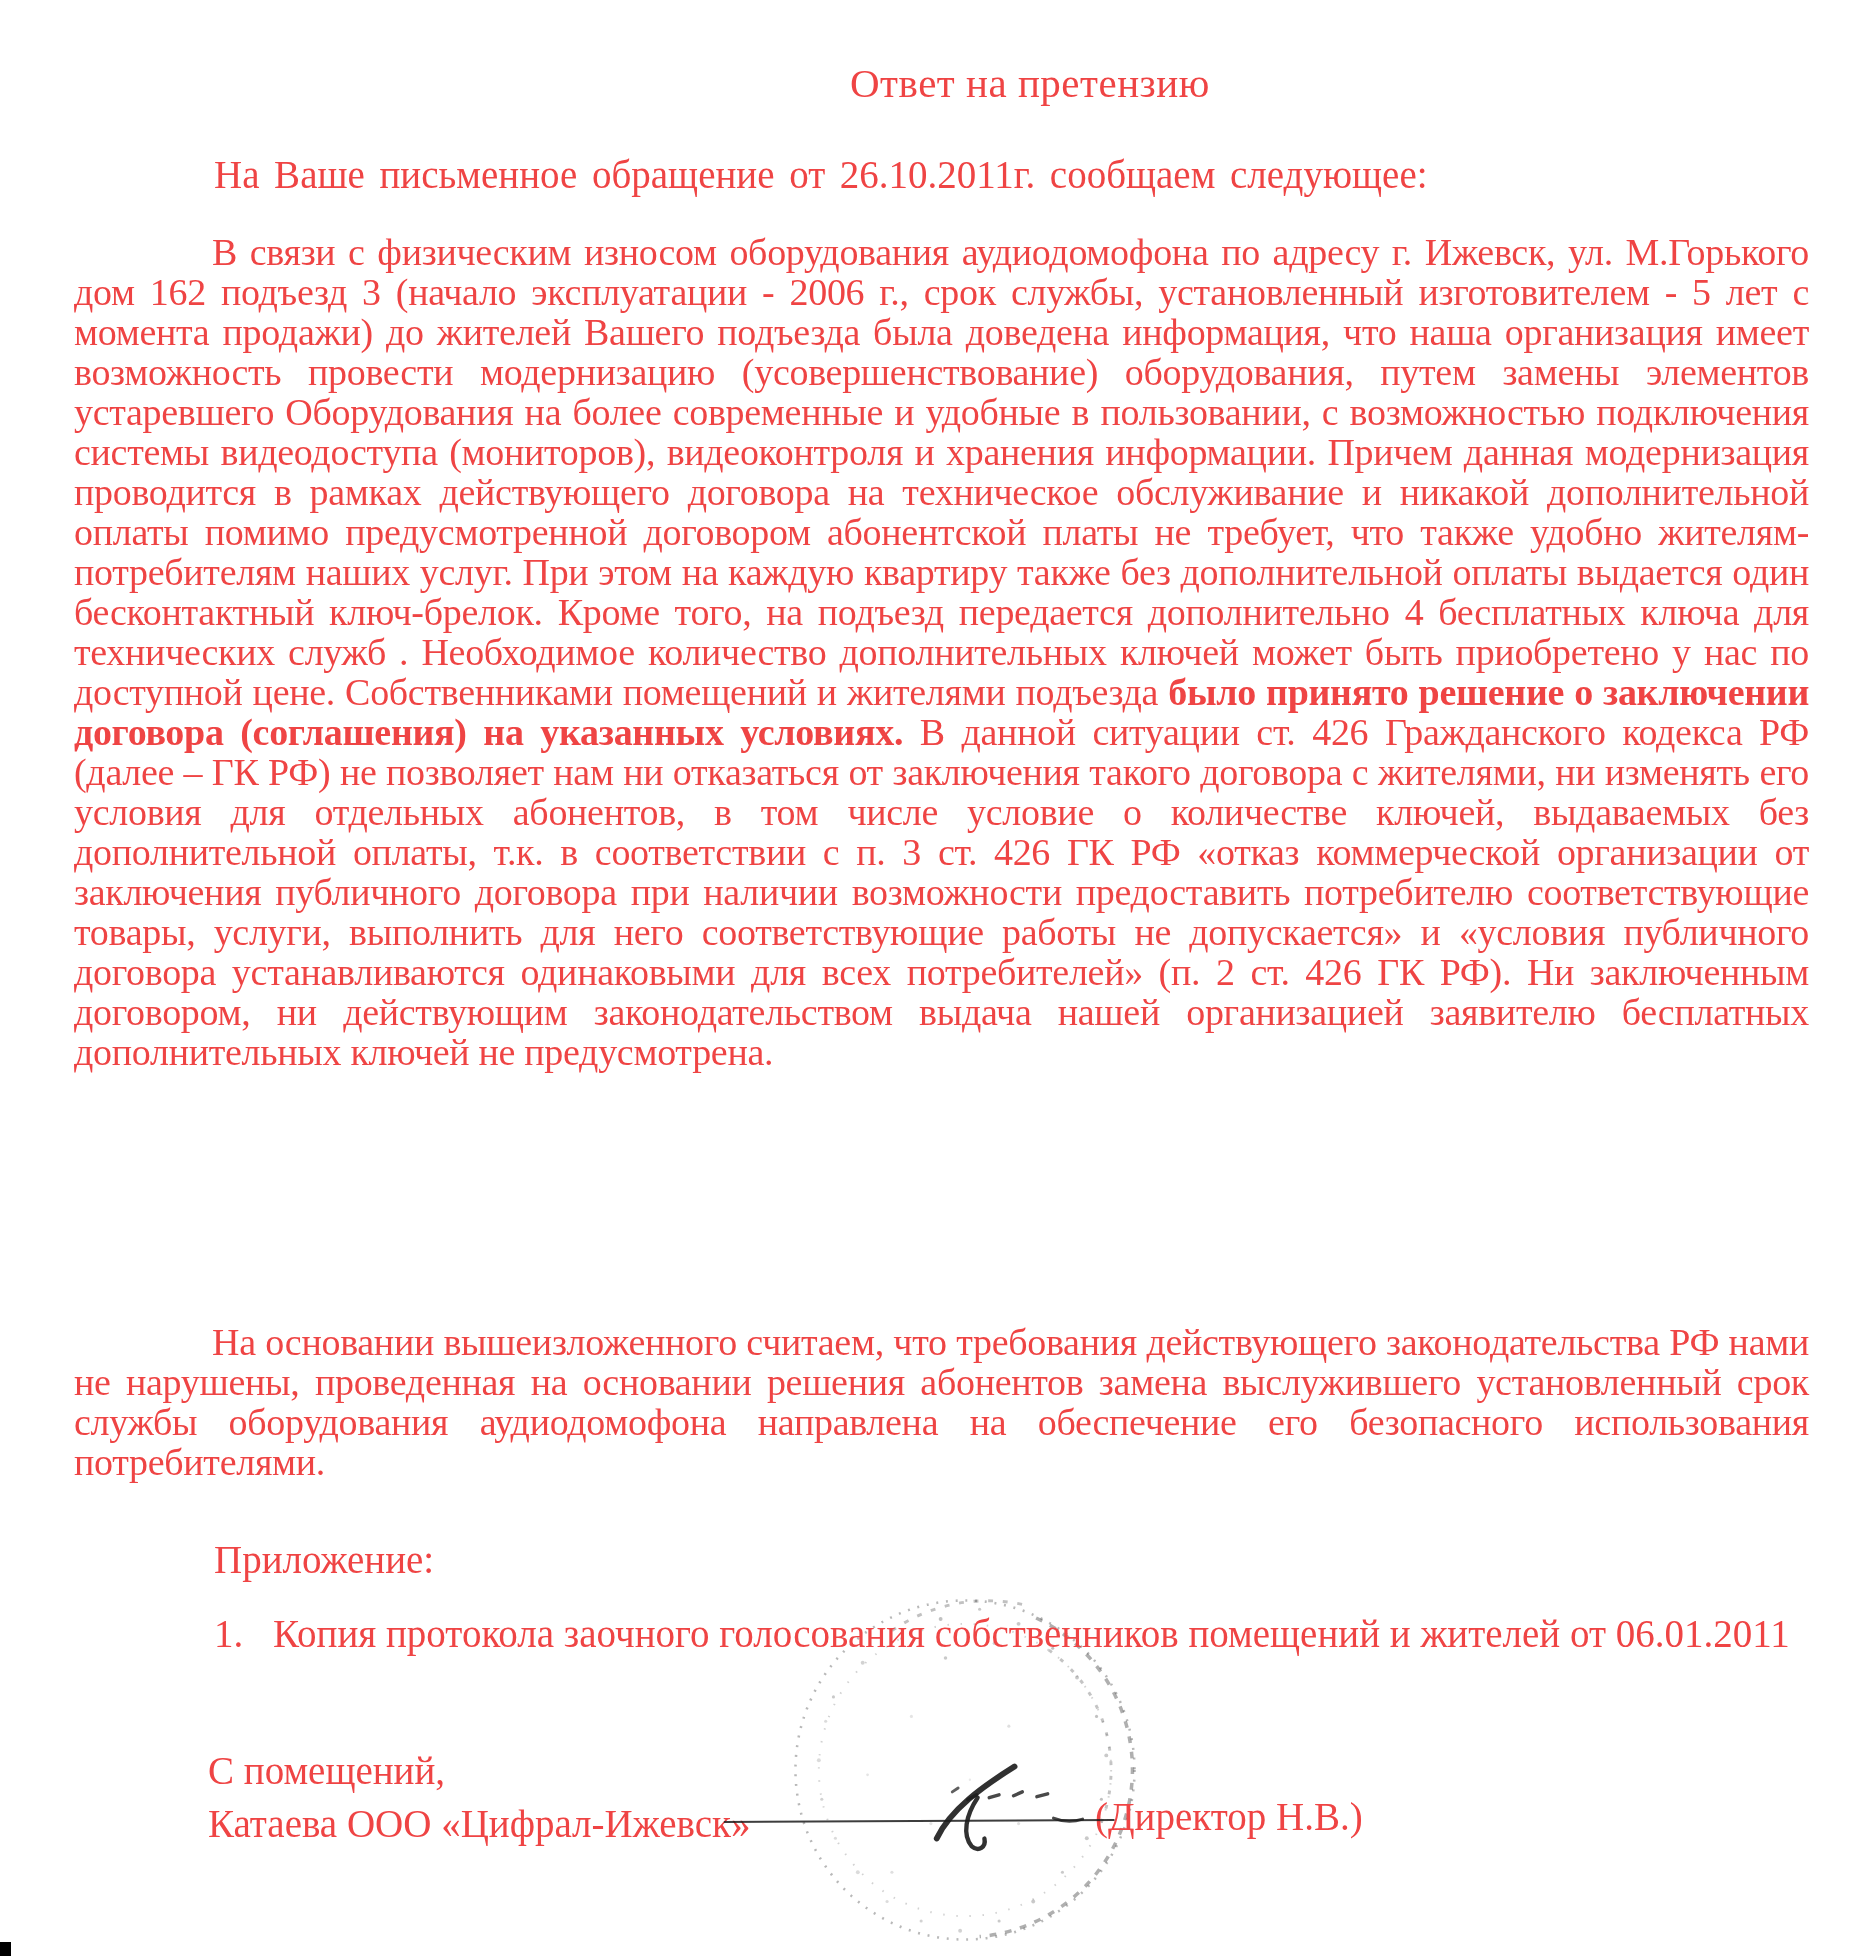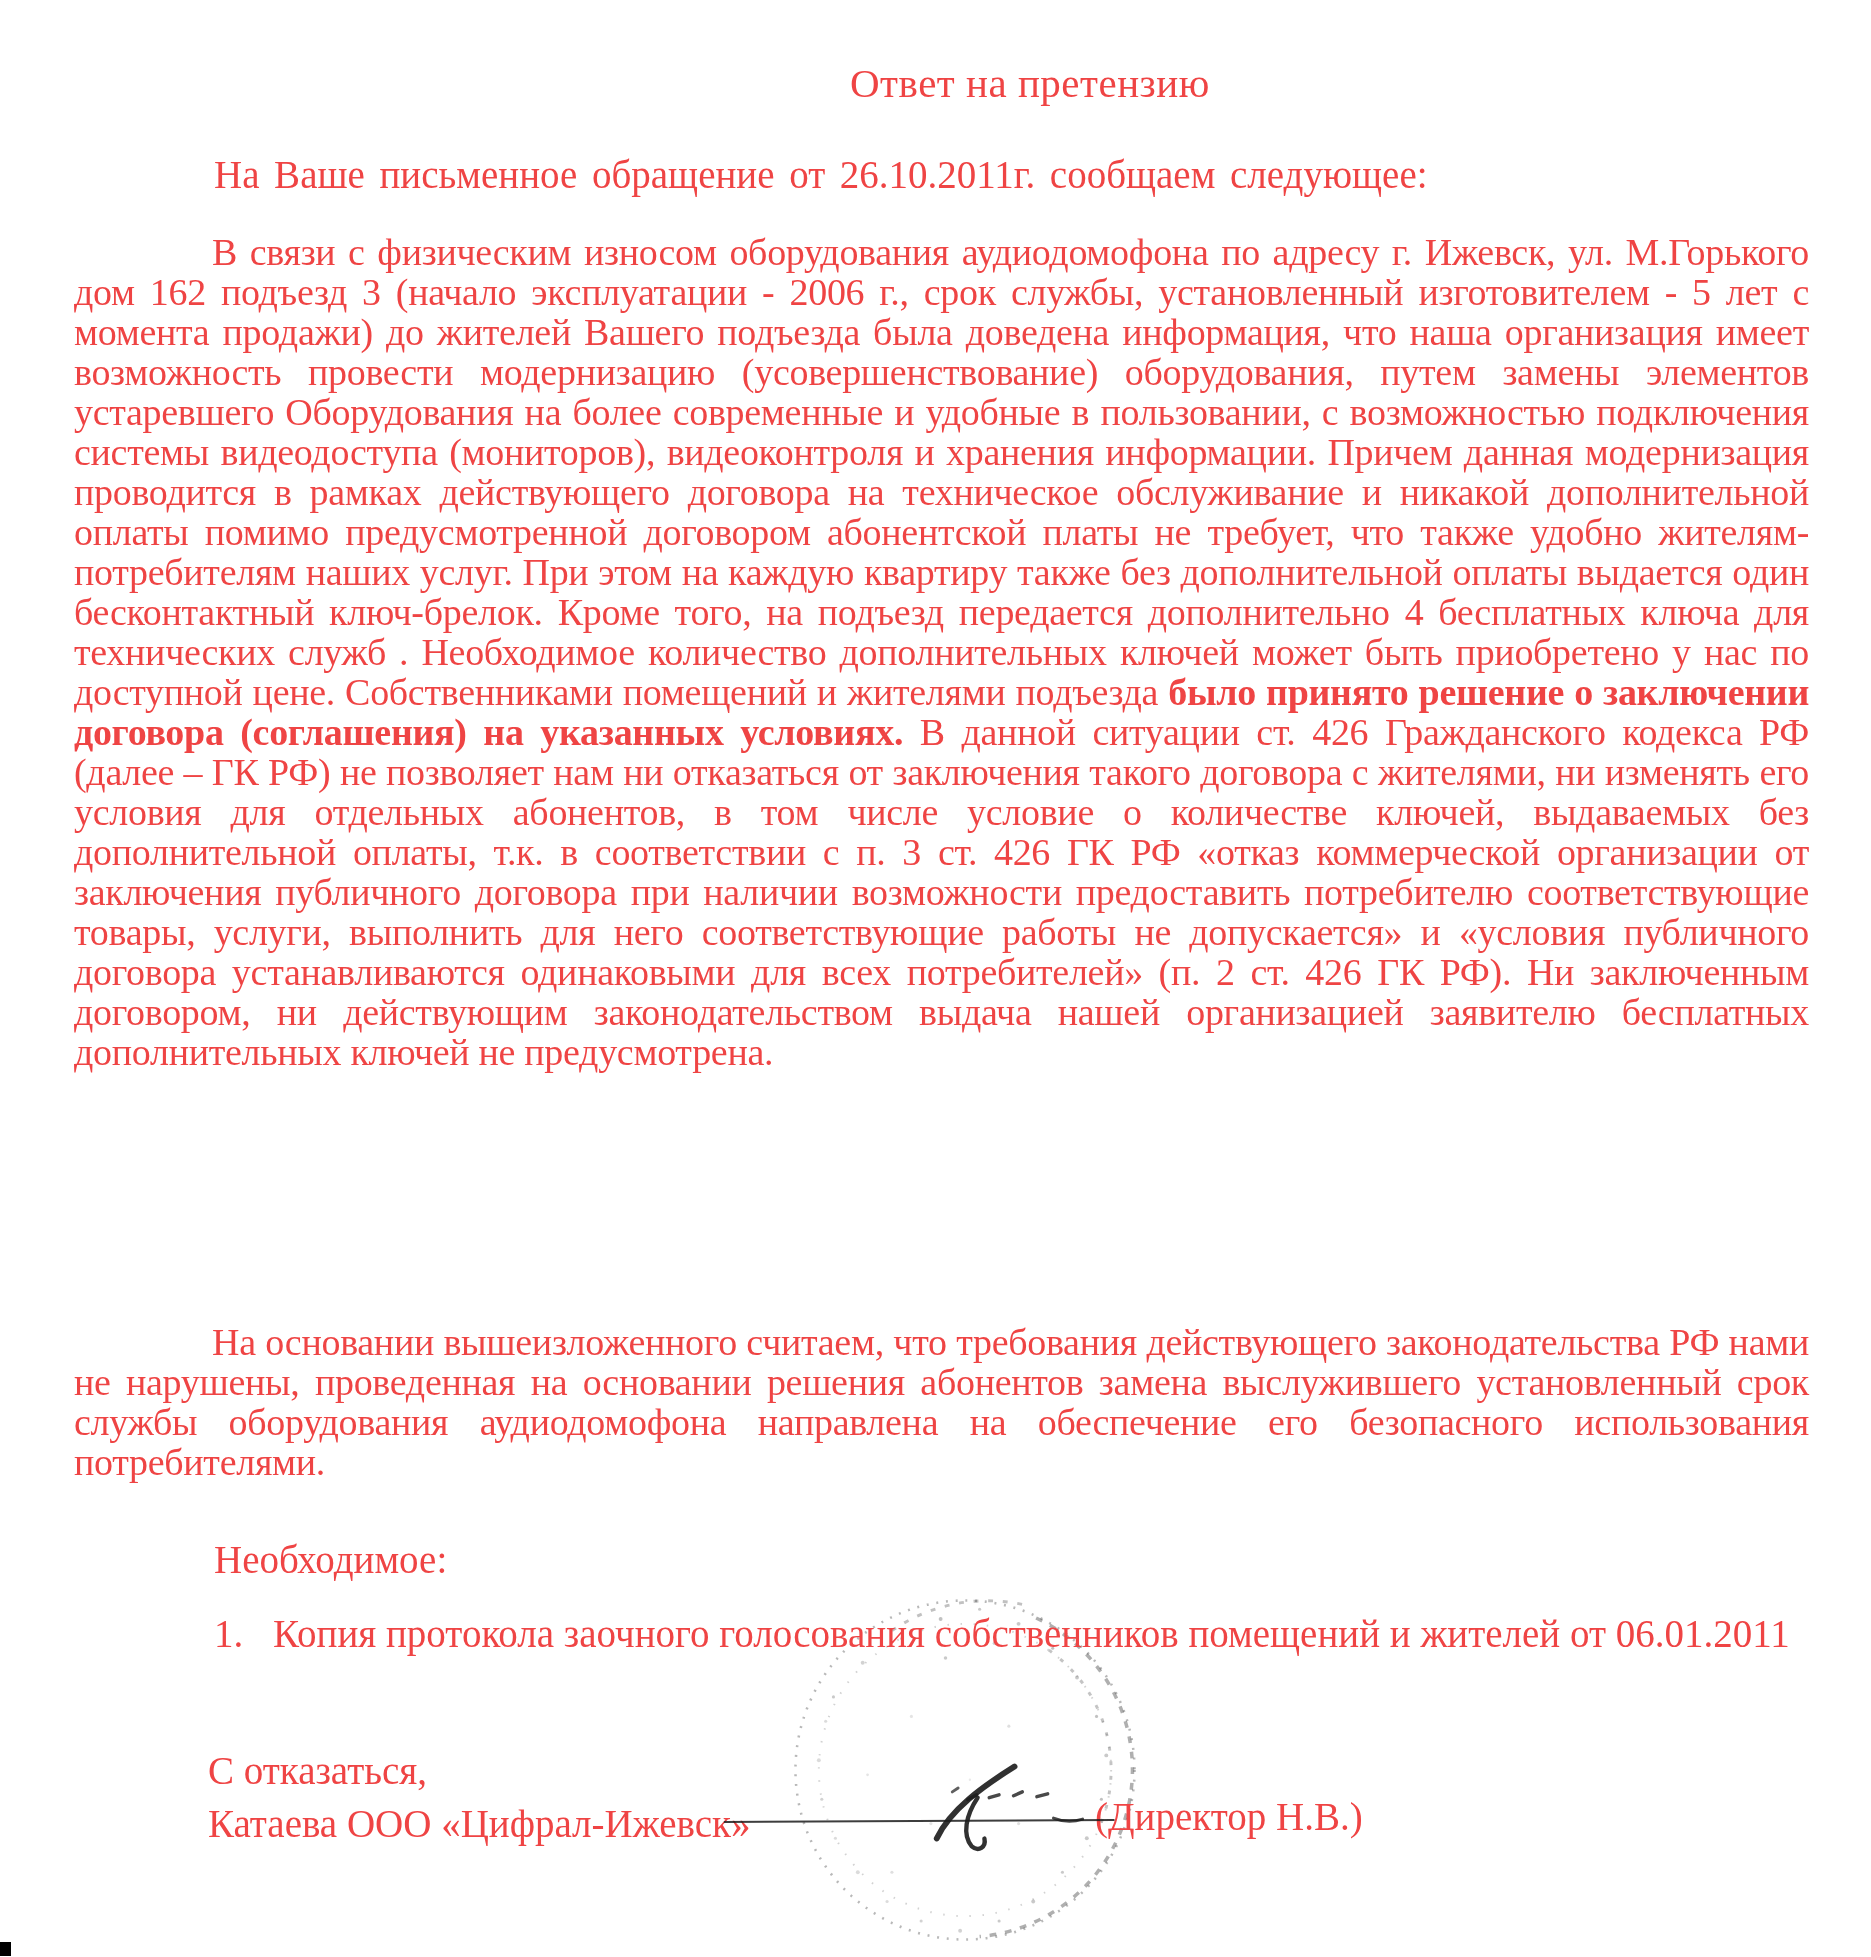--- a/index.html
+++ b/index.html
@@ -160,29 +160,29 @@
   <div class="text-layer">
 
     <div class="doc-title">Ответ на претензию</div>
 
     <div class="intro-line">На Ваше письменное обращение  от  26.10.2011г. сообщаем следующее:</div>
 
     <div class="body-par par-main"><span>В связи с физическим износом оборудования аудиодомофона по адресу г. Ижевск, ул. М.Горького дом 162 подъезд 3 (начало эксплуатации - 2006 г., срок службы, установленный изготовителем - 5 лет с момента продажи) до жителей Вашего подъезда была доведена информация, что наша организация имеет возможность провести модернизацию (усовершенствование) оборудования, путем замены элементов устаревшего Оборудования на более современные и удобные в пользовании, с возможностью подключения системы видеодоступа (мониторов), видеоконтроля и хранения информации. Причем данная модернизация проводится в рамках действующего договора на техническое обслуживание и никакой дополнительной оплаты помимо предусмотренной договором абонентской платы не требует, что также удобно жителям-потребителям наших услуг. При этом на каждую квартиру также без дополнительной оплаты выдается один бесконтактный ключ-брелок. Кроме того, на подъезд передается дополнительно 4 бесплатных ключа для технических служб . Необходимое количество дополнительных ключей может быть приобретено у нас по доступной цене. Собственниками помещений и жителями подъезда </span><span class="bold-seg">было принято решение о заключении договора (соглашения) на указанных условиях.</span><span> В данной ситуации ст. 426 Гражданского кодекса РФ (далее – ГК РФ) не позволяет нам ни отказаться от заключения такого договора с жителями, ни изменять его условия для отдельных абонентов, в том числе условие о количестве ключей, выдаваемых без дополнительной оплаты, т.к. в соответствии с п. 3 ст. 426 ГК РФ «отказ коммерческой организации от заключения публичного договора при наличии возможности предоставить потребителю соответствующие товары, услуги, выполнить для него соответствующие работы не допускается» и «условия публичного договора устанавливаются одинаковыми для всех потребителей» (п. 2 ст. 426 ГК РФ). Ни заключенным договором, ни действующим законодательством выдача нашей организацией заявителю бесплатных дополнительных ключей не предусмотрена.</span></div>
 
     <div class="body-par par-conclusion">На основании вышеизложенного считаем, что требования действующего законодательства РФ нами не нарушены, проведенная на основании решения абонентов замена выслужившего установленный срок службы оборудования аудиодомофона направлена на обеспечение его безопасного использования потребителями.</div>
 
-    <div class="attachment-heading">Необходимое:</div>
+    <div class="attachment-heading">Приложение:</div>
 
     <div class="attachment-item">
       <span class="attachment-num">1.</span>
       <span class="attachment-text">Копия протокола заочного голосования собственников помещений и жителей от 06.01.2011</span>
     </div>
 
     <div class="closing-block">
-      <div>С отказаться,</div>
+      <div>С помещений,</div>
       <div>Катаева ООО «Цифрал-Ижевск»</div>
     </div>
 
     <div class="signer-name">(Директор Н.В.)</div>
 
   </div>
 
   <svg class="signature-svg" viewBox="0 0 420 110" xmlns="http://www.w3.org/2000/svg">
     <g stroke="#1b1b1b" fill="none" stroke-linecap="round">
       <path d="M 2 73 L 402 71" stroke-width="2" opacity="0.85"></path>

